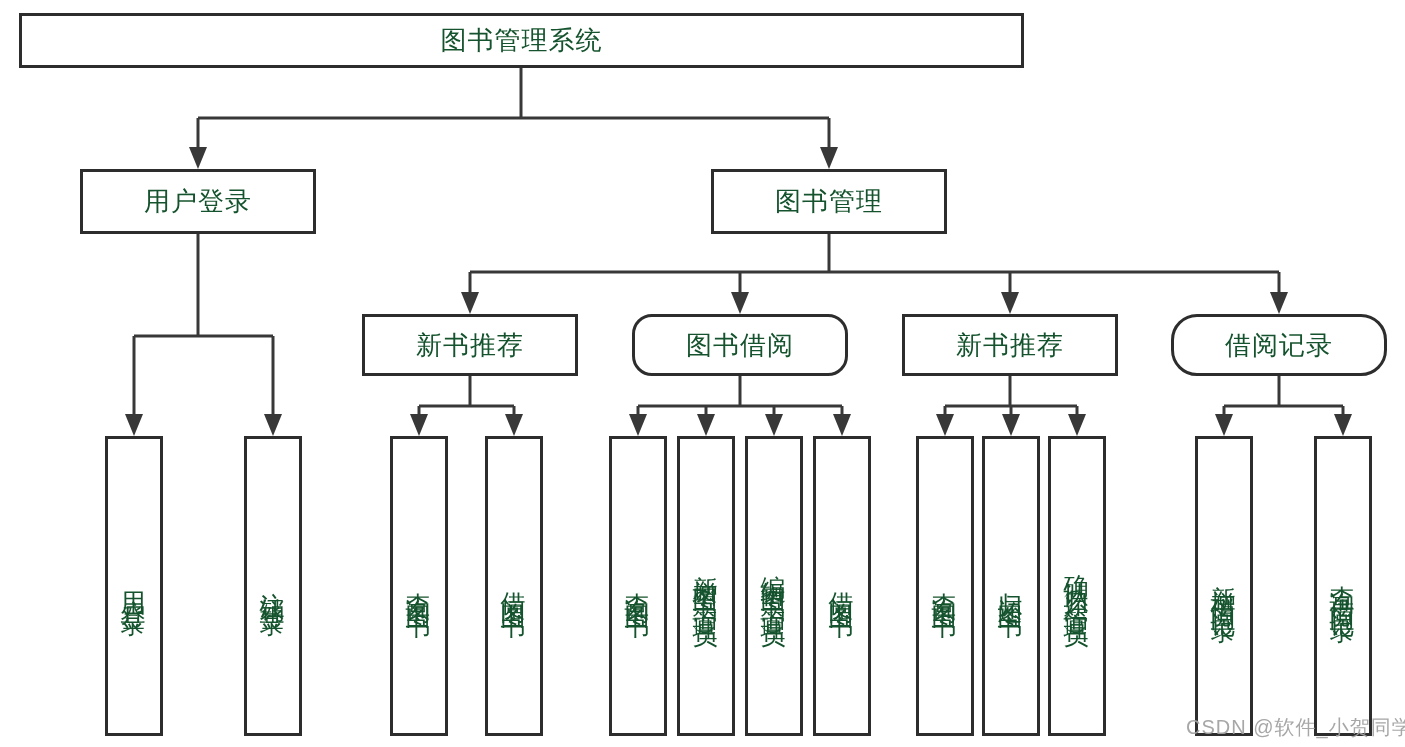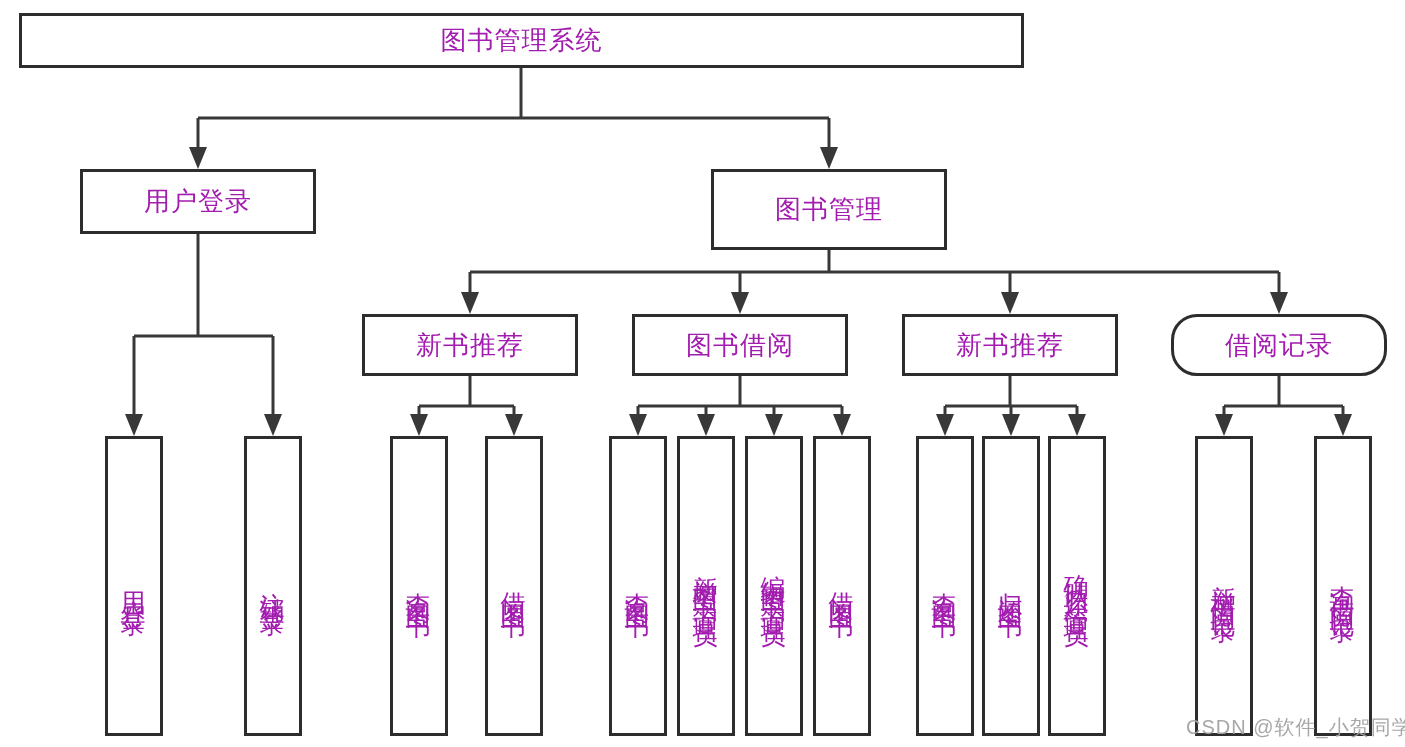--- a/index.html
+++ b/index.html
@@ -10,38 +10,38 @@
     overflow:hidden;
     font-family:"Liberation Sans","DejaVu Sans",sans-serif;
   }
   svg.wires{position:absolute;left:0;top:0;pointer-events:none;}
   .node{
     position:absolute;
     background:#ffffff;
     border:3px solid #2d2d2d;
     box-sizing:border-box;
     display:flex;align-items:center;justify-content:center;
-    color:#a21caf;
+    color:#14532d;
     font-size:26px;
     letter-spacing:1px;
     white-space:nowrap;
   }
   .node.leaf{font-size:25px;}
   .node.leaf .vtext{
     writing-mode:vertical-rl;
     text-orientation:mixed;
     letter-spacing:7px;
     white-space:nowrap;
   }
   
   #n-root      {left:19px;  top:13px;  width:1005px; height:55px;}
   #n-login     {left:80px;  top:169px; width:236px;  height:65px;}
-  #n-mgmt      {left:711px; top:169px; width:236px;  height:81px;}
+  #n-mgmt      {left:711px; top:169px; width:236px;  height:65px;}
   #n-newbook   {left:362px; top:314px; width:216px;  height:62px;text-align:center;}
-  #n-borrow    {left:632px; top:314px; width:216px;  height:62px;}
+  #n-borrow    {left:632px; top:314px; width:216px;  height:62px;border-radius:20px;}
   #n-current   {left:902px; top:314px; width:216px;  height:62px;}
   #n-records   {left:1171px;top:314px; width:216px;  height:62px;border-radius:26px;}
   .leaf{top:436px;width:58px;height:300px;}
   #lf-login-1  {left:105px;}
   #lf-login-2  {left:244px;}
   #lf-nb-1     {left:390px;}
   #lf-nb-2     {left:485px;}
   #lf-bw-1     {left:609px;}
   #lf-bw-2     {left:677px;}
   #lf-bw-3     {left:745px;}

